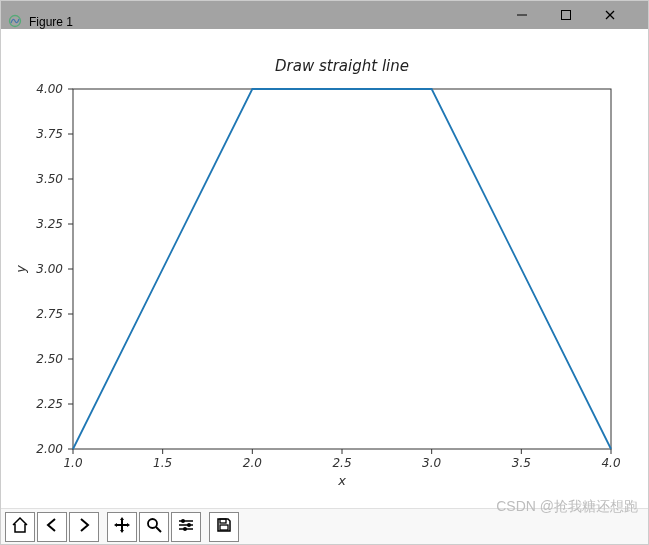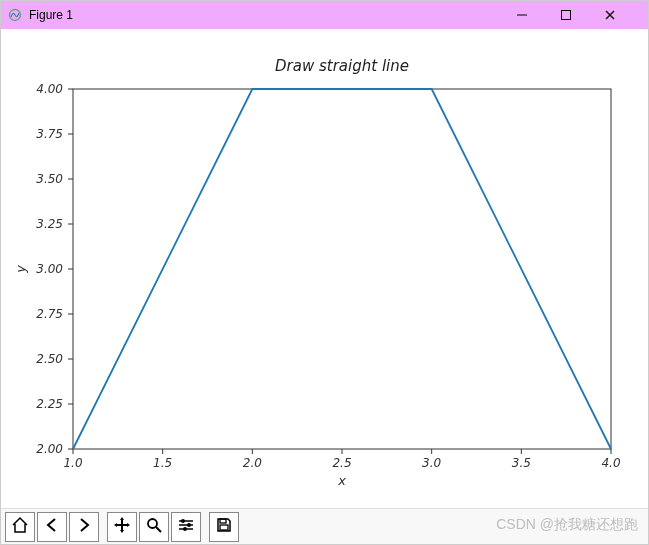--- a/index.html
+++ b/index.html
@@ -9,23 +9,23 @@
     background: #fff;
     width: 649px;
     height: 545px;
     overflow: hidden;
     border: 1px solid #ccc;
     position: relative;
   }
   .titlebar {
     height: 28px;
     display: flex;
-    align-items: center;
+    align-items: flex-end;
     padding: 0 16px 0 6px;
-    background: #f0abfc;
+    background: #a3a3a3;
     font-size: 12px;
     color: #000;
   }
   .titlebar .app-icon {
     width: 16px; height: 16px;
     margin-right: 6px;
     display: inline-flex;
     align-items: center;
     justify-content: center;
   }
@@ -71,21 +71,21 @@
   }
   .tgroup-gap { width: 6px; }
   .axis-text { font-family: "DejaVu Sans", Arial, sans-serif; font-size: 12px; fill: #333; }
   .axis-title { font-family: "DejaVu Sans", Arial, sans-serif; font-size: 13px; fill: #333; }
   .chart-title { font-family: "DejaVu Sans", Arial, sans-serif; font-size: 15px; fill: #222; }
   .plot-line { fill: none; stroke: #1f77b4; stroke-width: 1.8; }
   .axis-line { stroke: #333; stroke-width: 1; fill: none; }
   .watermark {
     position: absolute;
     right: 10px;
-    bottom: 10px;
+    bottom: 28px;
     color: #bdbdbd;
     font-size: 14px;
     font-family: Arial, "Microsoft YaHei", sans-serif;
     pointer-events: none;
   }
   .left-strip {
     position: absolute;
     left: 0; top: 28px; bottom: 36px; width: 6px;
     background: repeating-linear-gradient(180deg,#e9d7a7,#e9d7a7 14px,#cfd9e8 14px,#cfd9e8 28px);
     opacity: .25;

